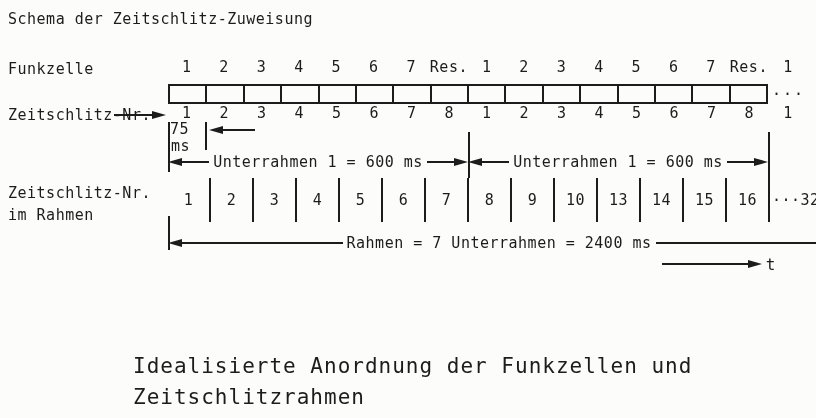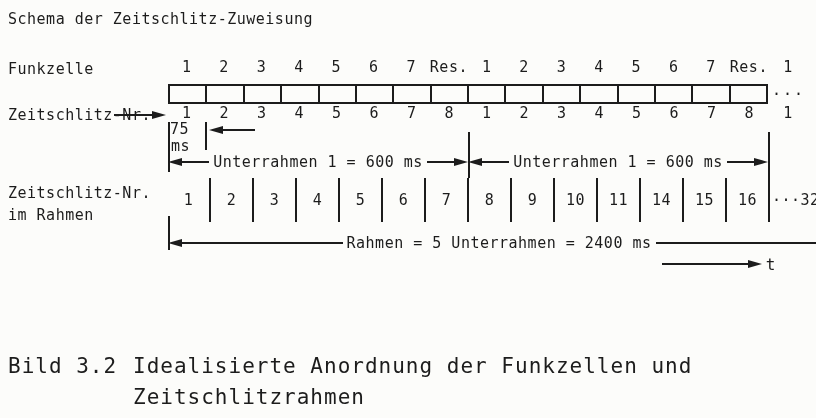--- a/index.html
+++ b/index.html
@@ -141,40 +141,37 @@
     <div>1</div>
     <div>2</div>
     <div>3</div>
     <div>4</div>
     <div>5</div>
     <div>6</div>
     <div>7</div>
     <div>8</div>
     <div>9</div>
     <div>10</div>
-    <div>11</div>
+    <div>13</div>
     <div>14</div>
     <div>15</div>
     <div>16</div>
   </div>
   <div class="abs numrow" style="left:772px; top:178px; height:44px; line-height:44px;">···32</div>
 
   <div class="vline" style="left:168px; top:216px; height:34px;"></div>
   <div class="dim" style="left:168px; top:233px; width:648px;">
     <div class="ah-l"></div>
     <div class="dim-line"></div>
-    <div class="dim-text">Rahmen = 5 Unterrahmen = 2400 ms</div>
+    <div class="dim-text">Rahmen = 7 Unterrahmen = 2400 ms</div>
     <div class="dim-line"></div>
   </div>
 
   <div class="dim" style="left:662px; top:254px; width:118px;">
     <div class="dim-line"></div>
     <div class="ah-r"></div>
     <span class="dim-text" style="font-size:16px;">t</span>
   </div>
 
-  <div class="abs caption" style="left:8px; top:353px;">
-    <span>Bild 3.2</span>
-  </div>
   <div class="abs caption" style="left:133px; top:353px;">Idealisierte Anordnung der Funkzellen und</div>
   <div class="abs caption" style="left:133px; top:384px;">Zeitschlitzrahmen</div>
 
 </div>
 
 </body></html>

